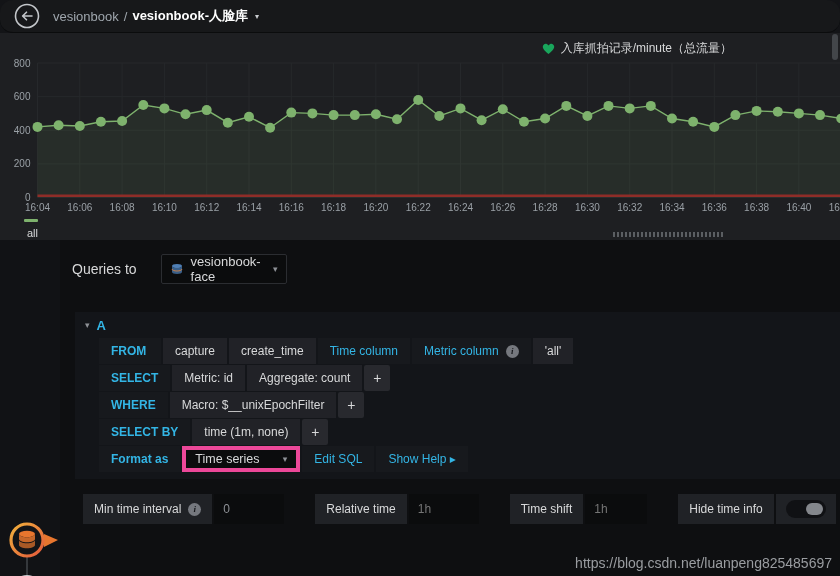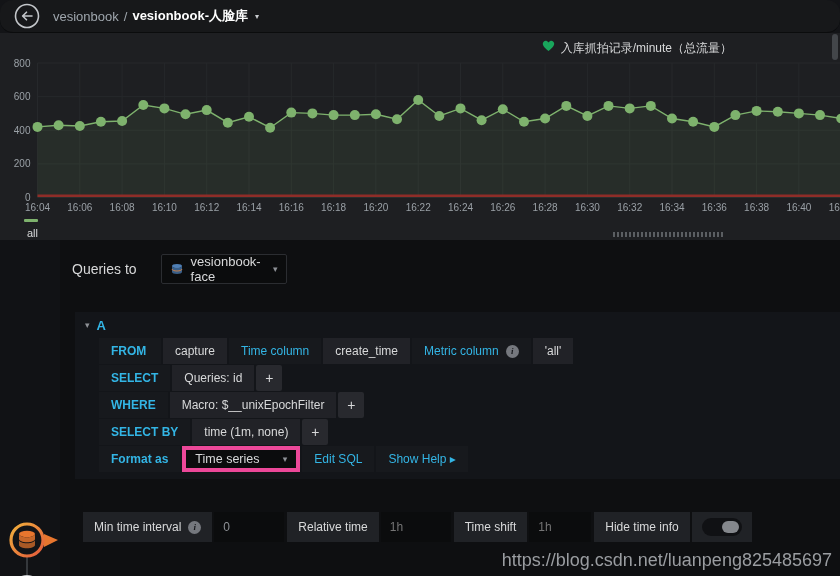--- a/index.html
+++ b/index.html
@@ -13,21 +13,21 @@
   .back-btn { width:26px; height:26px; margin-left:14px; cursor:pointer; }
   .breadcrumb { margin-left:13px; font-size:13px; display:flex; align-items:center; gap:5px; }
   .crumb-root { color:#9fa6ad; }
   .crumb-sep { color:#9fa6ad; }
   .crumb-title { color:#ffffff; font-weight:bold; }
   .crumb-caret { color:#c9ccd0; font-size:8px; margin-left:2px; }
 
   
   .panel { position:absolute; left:0; top:33px; width:840px; height:207px; background:#1e1f22; }
   .panel-title { position:absolute; top:7px; right:108px; font-size:12px; color:#d8d9da;
-    display:flex; gap:6px; cursor:pointer; }
+    display:flex; align-items:center; gap:6px; cursor:pointer; }
   #chart-svg { position:absolute; left:0; top:7px; }
   .tick { fill:#9aa0a6; font-family:"Liberation Sans",sans-serif; font-size:10px; }
   .grid { stroke:#26282b; stroke-width:1; }
   .threshold { stroke-width:2.6; }
   .legend { position:absolute; left:24px; top:186px; display:flex; align-items:flex-end; gap:5px;
     font-size:11px; color:#d8d9da; cursor:pointer;flex-direction:column; }
   .legend-mark { width:14px; height:3px; border-radius:1px; }
   .resize-handle { position:absolute; left:613px; top:199px; width:110px; height:5px;
     background:repeating-linear-gradient(90deg,#5b5e62 0 2px,transparent 2px 4px); cursor:row-resize; }
 
@@ -61,31 +61,31 @@
   .lnk { background:#17191d; color:#33b5e5; cursor:pointer; gap:7px; }
   .plus { background:#28292e; color:#d8d9da; width:26px; justify-content:center; cursor:pointer;
     font-size:14px; border-radius:2px; }
   .info-dot { width:13px; height:13px; border-radius:50%; background:#75787e; color:#17181c;
     font-size:9px; font-weight:bold; display:flex; align-items:center; justify-content:center;
     font-family:"Liberation Serif",serif; font-style:italic; }
   .fmt-select { width:118px; height:26px; background:#0b0c0d; border:4px solid #ec4899;
     display:flex; align-items:center; padding:0 9px; cursor:pointer; }
   .fmt-name { flex:1; color:#d8d9da; font-size:12.5px; }
 
-  .options-row { position:absolute; left:23px; top:272px; display:flex; gap:3px; }
+  .options-row { position:absolute; left:23px; top:254px; display:flex; gap:31px; }
   .opt-group { display:flex; gap:2px; }
   .opt-label { height:30px; background:#202226; color:#d8d9da; font-size:12px; font-weight:500;
     display:flex; align-items:center; padding:0 11px; gap:7px; }
   .opt-input { height:30px; background:#0b0c0d; border:none; outline:none; color:#8e9196;
     font-size:12px; padding:0 9px; font-family:"Liberation Sans",sans-serif; }
   .switch-cell { height:30px; background:#202226; display:flex; align-items:center; padding:0 10px; }
   .switch { width:40px; height:18px; border-radius:10px; background:#101114; position:relative; cursor:pointer; }
   .knob { position:absolute; right:3px; top:3px; width:17px; height:12px; border-radius:6px; background:#84878c; }
 
-  .watermark { position:absolute; right:8px; bottom:5px; font-size:18px; color:#9a9da1; }
+  .watermark { position:absolute; right:8px; bottom:5px; font-size:14px; color:#9a9da1; }
 </style>
 </head>
 <body>
 
 <div class="app">
 
   <div class="navbar">
     <svg class="back-btn" viewBox="0 0 26 26">
       <circle cx="13" cy="13" r="11.5" fill="none" stroke="#c3c6ca" stroke-width="1.6"></circle>
       <path d="M18 13 H9 M12.5 9.2 L8.6 13 L12.5 16.8" fill="none" stroke="#c3c6ca" stroke-width="1.6" stroke-linecap="round" stroke-linejoin="round"></path>
@@ -252,32 +252,33 @@
     <div class="query-block">
       <div class="query-header">
         <span class="q-caret">▾</span>
         <span class="q-letter">A</span>
       </div>
       <div class="q-rows">
 
         <div class="q-row">
           <div class="cell kw">FROM</div>
           <div class="cell val">capture</div>
+          <div class="cell val">create_time</div>
           <div class="cell lnk">Time column</div>
-          <div class="cell val">create_time</div>
           <div class="cell lnk">
             <span>Metric column</span>
             <span class="info-dot">i</span>
           </div>
           <div class="cell val">'all'</div>
         </div>
 
         <div class="q-row">
           <div class="cell kw">SELECT</div>
-          <div class="cell val">Queries: id</div>
+          <div class="cell val">Metric: id</div>
+          <div class="cell val">Aggregate: count</div>
           <div class="cell plus">+</div>
         </div>
 
         <div class="q-row">
           <div class="cell kw">WHERE</div>
           <div class="cell val">Macro: $__unixEpochFilter</div>
           <div class="cell plus">+</div>
         </div>
 
         <div class="q-row">

